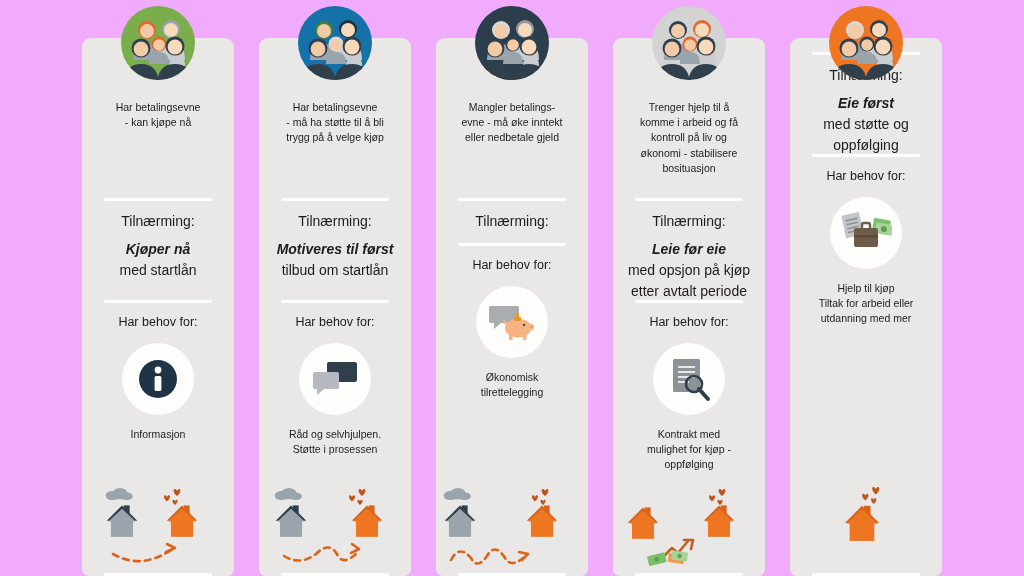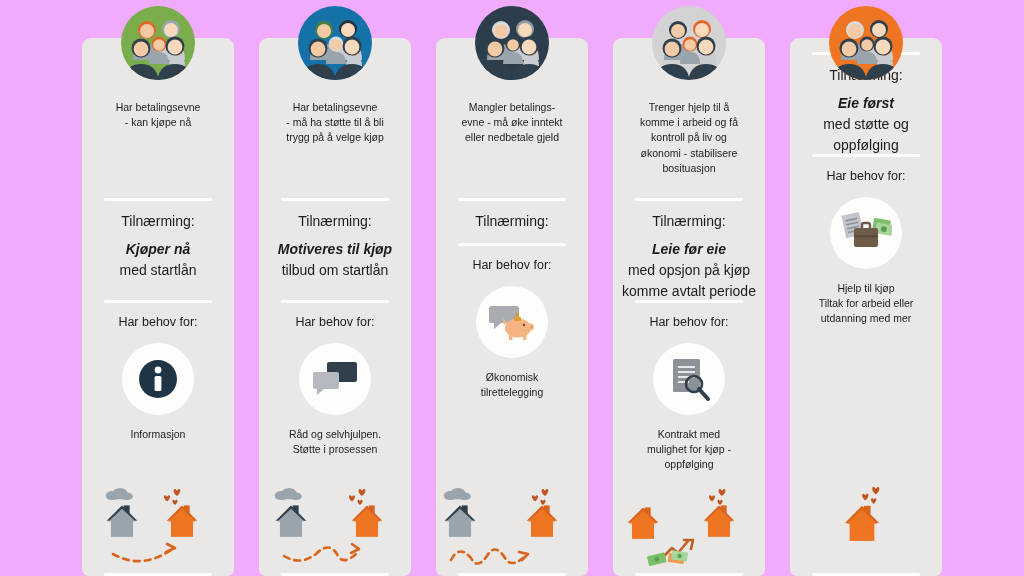--- a/index.html
+++ b/index.html
@@ -266,21 +266,21 @@
     <div class="persona" style="height: 84px;">
           <div>
             <span>Har betalingsevne</span>
             <span>- må ha støtte til å bli</span>
             <span>trygg på å velge kjøp</span>
           </div>
         </div>
     <div class="divider d1"></div>
     <div class="approach-title">Tilnærming:</div>
     <div class="approach-body" style="height: 47px;">
-      <span class="strong">Motiveres til kjøp</span>
+      <span class="strong">Motiveres til først</span>
       <span class="sub">tilbud om startlån</span>
     </div>
     <div class="divider d2"></div>
     <div class="needs-title">Har behov for:</div>
     <div class="needs-icon-wrap">
           <svg width="48" height="42" viewBox="0 0 48 42" xmlns="http://www.w3.org/2000/svg">
         <path d="M18 4 h26 a2 2 0 0 1 2 2 v16 a2 2 0 0 1 -2 2 h-18 l-8 7 v-7 h0 a2 2 0 0 1 -2 -2 v-16 a2 2 0 0 1 2 -2z" fill="#2f3f4c"></path>
         <path d="M4 14 h22 a2 2 0 0 1 2 2 v13 a2 2 0 0 1 -2 2 h-13 l-7 6 v-6 h-2 a2 2 0 0 1 -2 -2 v-13 a2 2 0 0 1 2 -2z" fill="#b6bac0"></path>
       </svg>
         </div>
@@ -458,21 +458,21 @@
             <span>kontroll på liv og</span>
             <span>økonomi - stabilisere</span>
             <span>bosituasjon</span>
           </div>
         </div>
     <div class="divider d1"></div>
     <div class="approach-title">Tilnærming:</div>
     <div class="approach-body" style="height: 47px;">
       <span class="strong">Leie før eie</span>
       <span class="sub">med opsjon på kjøp</span>
-          <span class="sub">komme avtalt periode</span>
+          <span class="sub">etter avtalt periode</span>
     </div>
     <div class="divider d2"></div>
     <div class="needs-title">Har behov for:</div>
     <div class="needs-icon-wrap">
           <svg width="44" height="46" viewBox="0 0 44 46" xmlns="http://www.w3.org/2000/svg">
         <rect x="6" y="3" width="27" height="33" rx="1.5" fill="#8d9298"></rect>
         <rect x="11" y="10" width="17" height="2" fill="#e9e8e6"></rect>
         <rect x="11" y="15" width="17" height="2" fill="#e9e8e6"></rect>
         <rect x="11" y="20" width="17" height="2" fill="#e9e8e6"></rect>
         <rect x="11" y="25" width="11" height="2" fill="#e9e8e6"></rect>

